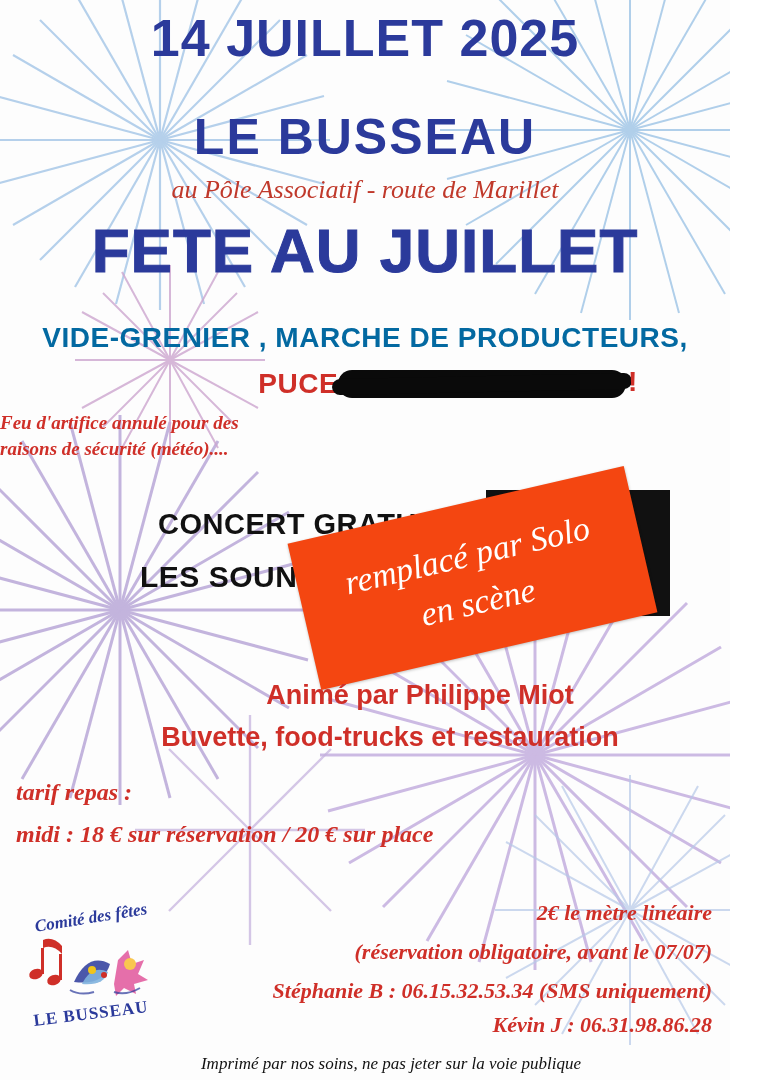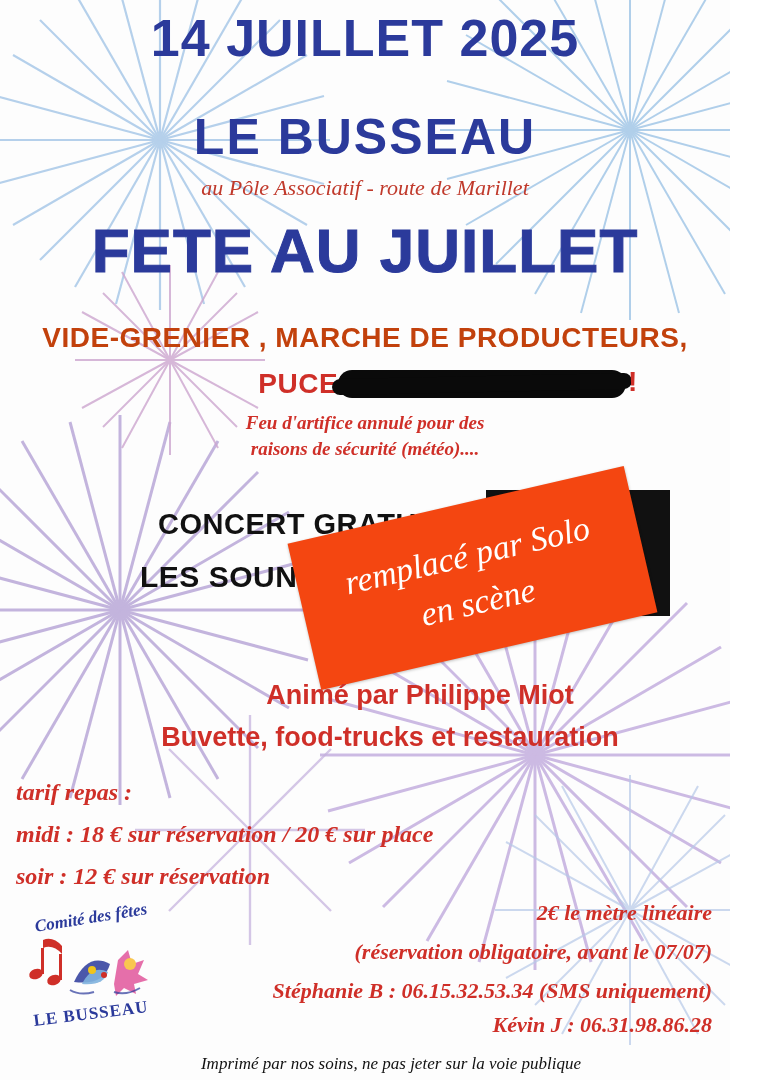--- a/index.html
+++ b/index.html
@@ -44,40 +44,40 @@
   #town-line {
     top: 108px;
     font-size: 50px;
     font-weight: bold;
     color: #2b3a9b;
     letter-spacing: 2px;
   }
 
   #venue-line {
     top: 175px;
-    font-size: 22px;
+    font-size: 26px;
     font-style: italic;
     color: #c0392b;
     font-family: "Liberation Serif", serif;
   }
 
   #title-line {
     top: 215px;
     font-size: 62px;
     font-weight: bold;
     color: #2b3a9b;
     letter-spacing: 1px;
     -webkit-text-stroke: 1px #2b3a9b;
   }
 
   #sub1-line {
     top: 322px;
     font-size: 28px;
     font-weight: bold;
-    color: #c2410c;
+    color: #0369a1;
     letter-spacing: 0.5px;
   }
 
   #sub2-wrap {
     position: absolute;
     top: 368px;
     left: 0;
     width: 100%;
     text-align: center;
     white-space: nowrap;
@@ -117,21 +117,20 @@
     font-weight: bold;
     color: #cf2f28;
   }
 
   
   #cancel-note {
     position: absolute;
     top: 410px;
     left: 0;
     width: 100%;
-    text-align: center;
     color: #cf2f28;
     font-family: "Liberation Serif", serif;
     font-weight: bold;
     font-size: 19px;
     line-height: 26px;
     font-style: italic;
   }
 
   
   #concert-free {
@@ -520,21 +519,20 @@
       <div>remplacé par Solo</div>
       <div>en scène</div>
     </div>
   </div>
 
   <div id="animator">Animé par Philippe Miot</div>
   <div id="catering">Buvette, food-trucks et restauration</div>
 
   <div class="price" id="price-title">tarif repas :</div>
   <div class="price" id="price-midi">midi : 18 € sur réservation / 20 € sur place</div>
-  <div class="price" id="price-soir">soir : 12 € sur réservation</div>
 
   <div class="book" id="book-meter">2€ le mètre linéaire</div>
   <div class="book" id="book-resa">(réservation obligatoire, avant le 07/07)</div>
   <div class="book" id="book-steph">Stéphanie B : 06.15.32.53.34 (SMS uniquement)</div>
   <div class="book" id="book-kevin">Kévin J : 06.31.98.86.28</div>
 
   <div id="footer-note">Imprimé par nos soins, ne pas jeter sur la voie publique</div>
 
   <div id="logo">
     <div id="logo-arc-top">Comité des fêtes</div>

